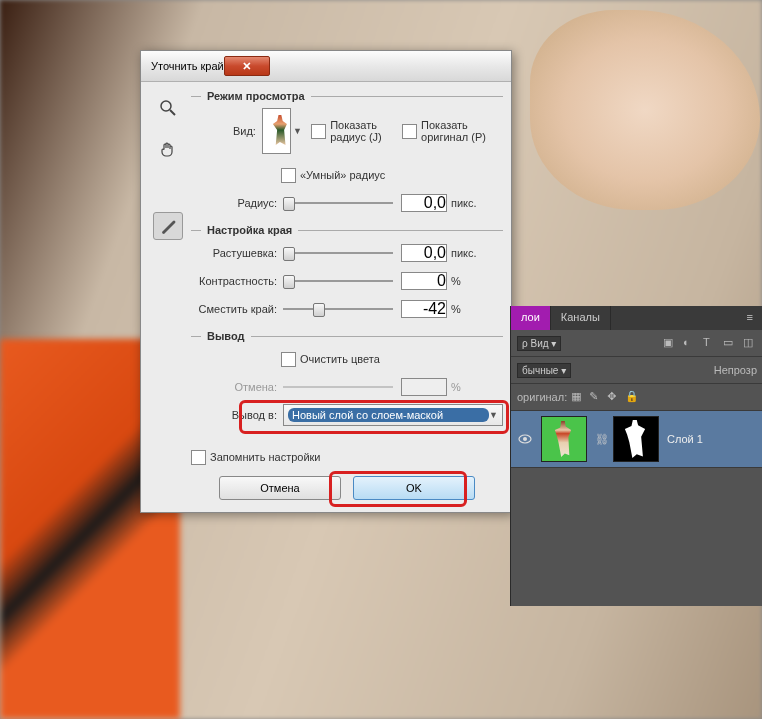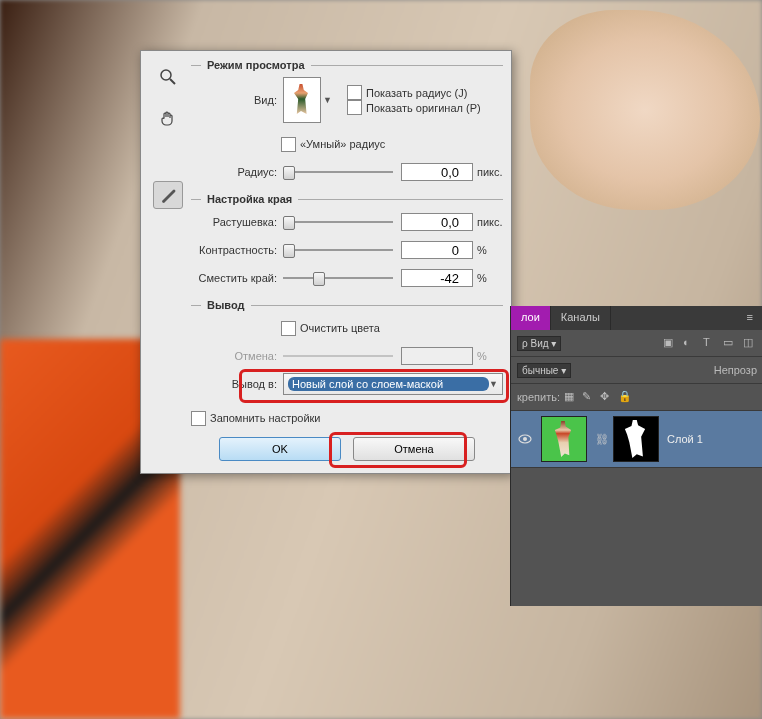--- a/index.html
+++ b/index.html
@@ -176,22 +176,22 @@
   border: 1px solid #777;
   border-radius: 2px;
   cursor: pointer;
 }
 .num-input {
   width: 44px;
   height: 16px;
   border: 1px solid #888;
   background: white;
   text-align: right;
-  padding: 0 13px;
-  font-size: 13px;
+  padding: 0 0;
+  font-size: 16px;
 }
 .unit {
   margin-left: 4px;
   color: #333;
 }
 .output-select {
   flex: 1;
   height: 20px;
   background: linear-gradient(to bottom, #f8f8f8, #e8e8e8);
   border: 1px solid #888;
@@ -342,20 +342,26 @@
 .disabled { color:#999; }
 </style>
 </head>
 <body>
 
 <div class="bg-img"></div>
 <div class="bg-hand"></div>
 <div class="bg-orange"></div>
 
 <div class="dialog">
+  <div class="titlebar">
+    <span>Уточнить край</span>
+    <div class="close-btn">
+      <span>✕</span>
+    </div>
+  </div>
   <div class="dialog-body">
     <div class="tool-col">
       <div class="tool-btn">
         <svg class="loupe-svg" width="18" height="18" viewBox="0 0 18 18">
             <circle cx="7" cy="7" r="5" fill="none" stroke="#444" stroke-width="1.5"></circle>
             <line x1="11" y1="11" x2="16" y2="16" stroke="#444" stroke-width="2"></line>
           </svg>
       </div>
       <div class="tool-btn">
         <svg class="hand-svg" width="18" height="18" viewBox="0 0 18 18">
@@ -373,21 +379,21 @@
 
       <div class="group">
         <div class="group-header">
             <span>Режим просмотра</span>
           </div>
         <div class="row">
           <div class="lbl">Вид:</div>
           <div class="preview-thumb"></div>
           <div class="dd-arrow">▼</div>
           <div style="width:10px"></div>
-          <div style="display:flex;flex-direction:column;">
+          <div style="display:flex;flex-direction:row;">
             <div style="display:flex;align-items:center">
               <div class="chk"></div>
               <span class="chk-lbl">Показать радиус (J)</span>
             </div>
             <div style="display:flex;align-items:center">
               <div class="chk"></div>
               <span class="chk-lbl">Показать оригинал (P)</span>
             </div>
           </div>
         </div>
@@ -461,31 +467,31 @@
         <div class="row" style="position:relative">
           <div class="lbl">Вывод в:</div>
           <div class="output-select">
             <span class="output-select-text">Новый слой со слоем-маской</span>
             <span style="font-size:9px;color:#555">▼</span>
           </div>
           <div class="highlight-red" style="top:-4px;left:48px;right:-6px;height:28px"></div>
         </div>
       </div>
 
-      <div class="row" style="margin-top:12px">
+      <div class="row" style="margin-top:20px">
         <div class="chk"></div>
         <span class="chk-lbl">Запомнить настройки</span>
       </div>
 
       <div class="button-row" style="position:relative">
+        <div class="dlg-btn">
+          <span>Отмена</span>
+        </div>
         <div class="dlg-btn primary">
           <span>OK</span>
-        </div>
-        <div class="dlg-btn">
-          <span>Отмена</span>
         </div>
         <div class="highlight-red" style="top:-5px;left:138px;width:132px;height:30px"></div>
       </div>
 
     </div>
   </div>
 </div>
 
 <div class="panels">
   <div class="panel-tabs">
@@ -502,21 +508,21 @@
     <span class="icon-small">T</span>
     <span class="icon-small">▭</span>
     <span class="icon-small">◫</span>
   </div>
   <div class="panel-toolbar2">
     <span class="mini-select"><span>бычные</span> ▾</span>
     <div style="flex:1"></div>
     <span>Непрозр</span>
   </div>
   <div class="panel-toolbar2">
-    <span>крепить:</span>
+    <span>оригинал:</span>
     <span class="icon-small">▦</span>
     <span class="icon-small">✎</span>
     <span class="icon-small">✥</span>
     <span class="icon-small">🔒</span>
   </div>
 
   <div class="layer-row selected">
     <div class="eye">
       <svg class="eye-svg" width="16" height="16" viewBox="0 0 16 16">
           <ellipse cx="8" cy="8" rx="6" ry="4" fill="none" stroke="#ddd" stroke-width="1.2"></ellipse>

